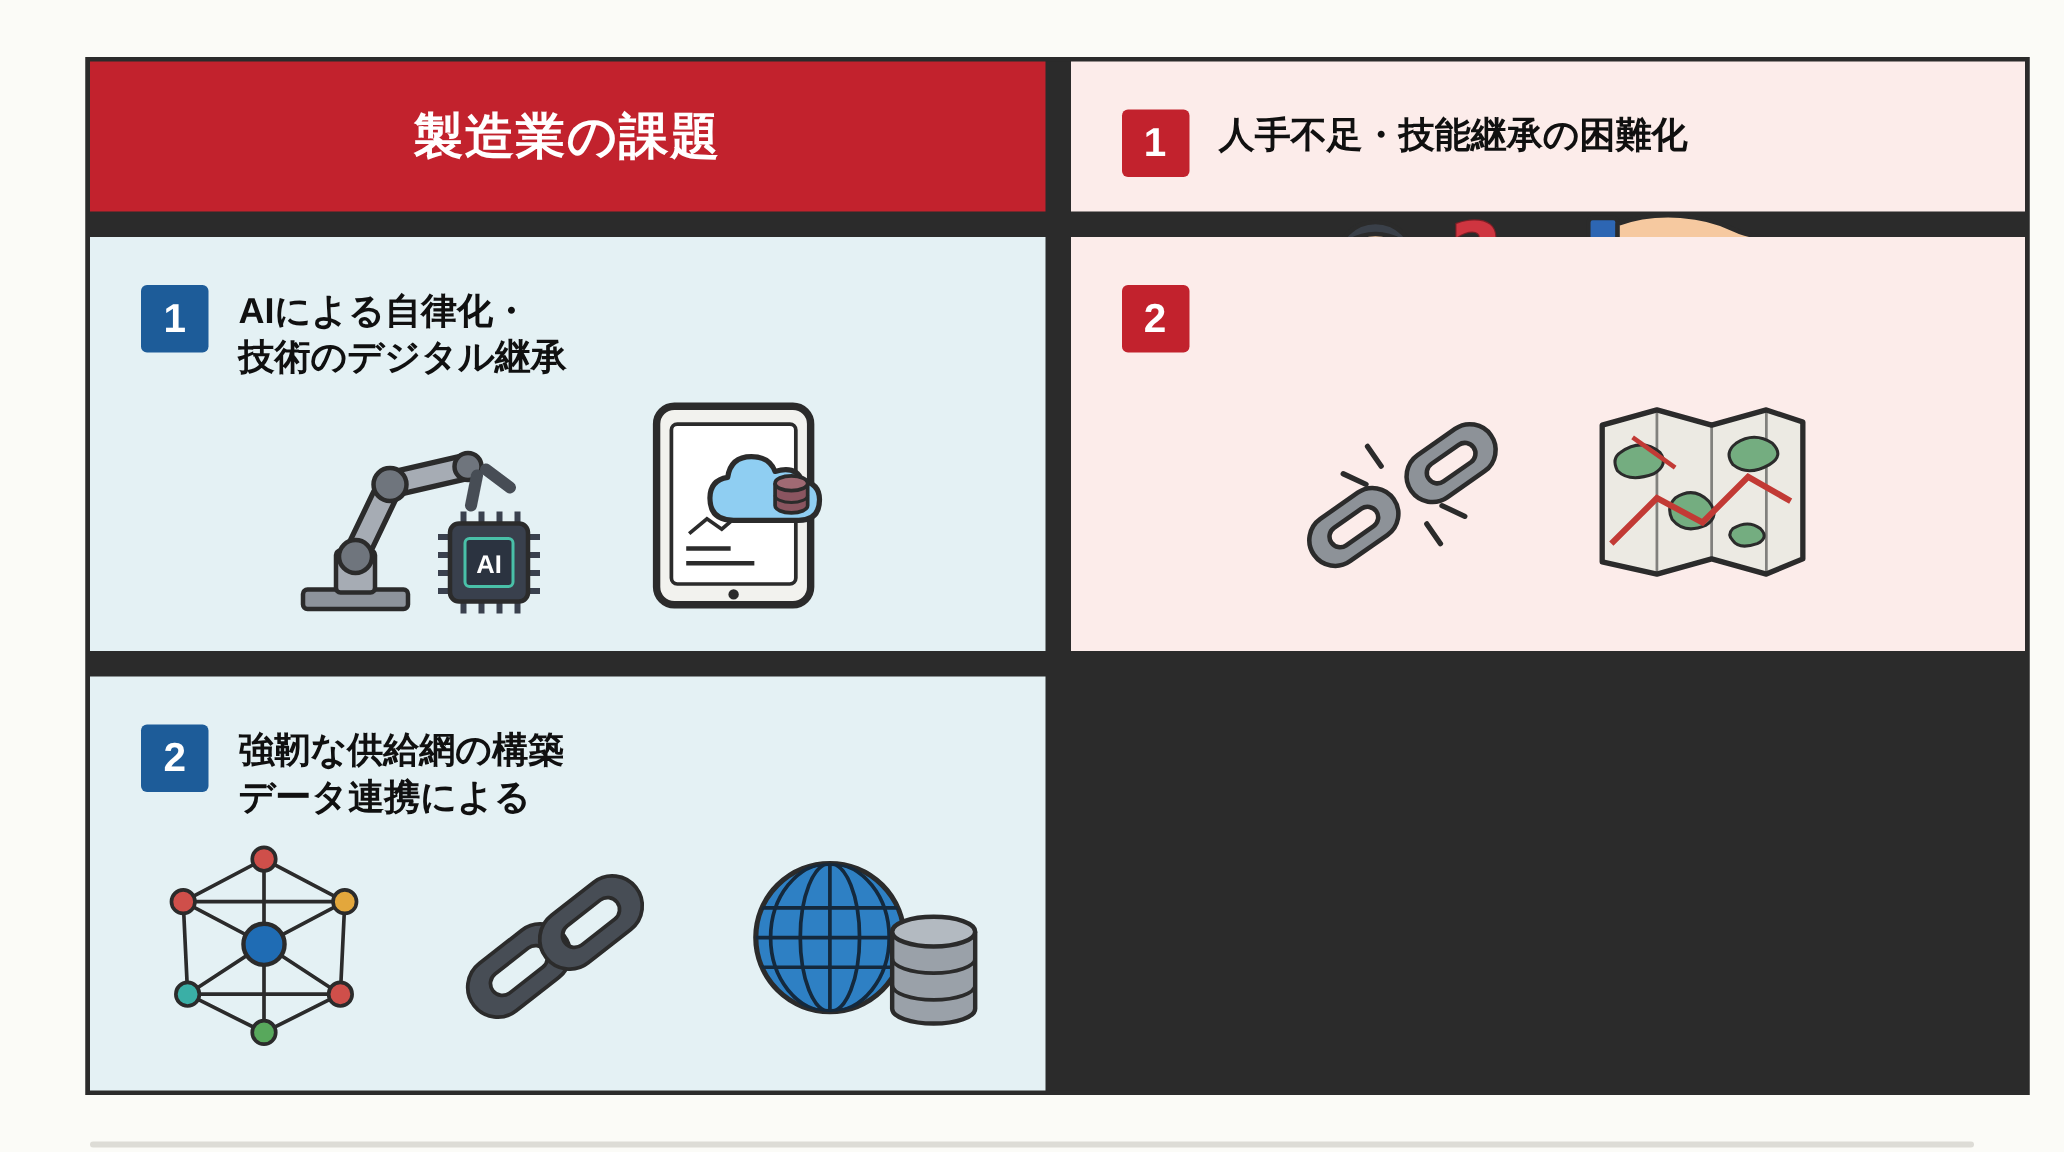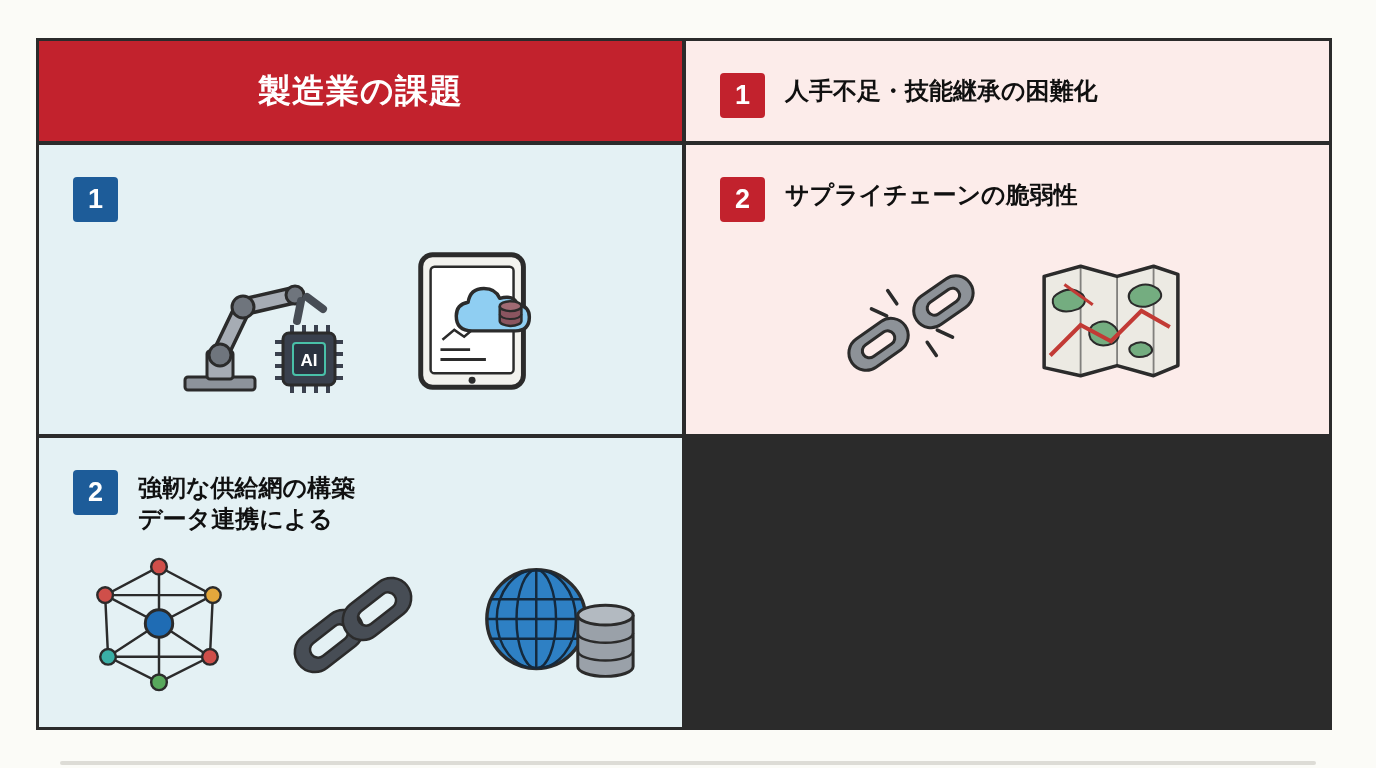--- a/index.html
+++ b/index.html
@@ -6,23 +6,23 @@
   html,body { width:1376px; height:768px; }
   body {
     background:#fbfbf7;
     font-family:"Liberation Sans","DejaVu Sans",sans-serif;
     color:#141414;
     overflow:hidden;
   }
   .canvas { position:relative; width:1376px; height:768px; background:#fbfbf7; }
 
   .cmp-table {
-    position:absolute; left:36px; top:38px; width:1296px; height:692px;
+    position:absolute; left:57px; top:38px; width:1296px; height:692px;
     background:#2b2b2b; border:3px solid #2b2b2b;
-    display:grid; grid-template-columns:1fr 1fr; grid-template-rows:100px 1fr 1fr; gap:4px;
+    display:grid; grid-template-columns:1fr 1fr; grid-template-rows:100px 1fr 1fr; gap:17px;
   }
   .hdr {
     display:flex; align-items:center; justify-content:center;
     color:#ffffff; font-size:33px; font-weight:bold; letter-spacing:1px;
   }
   .hdr.red  { background:#c2222d; }
   .hdr.blue { background:#1d5c99; }
 
   .cell { padding:32px 28px 20px 34px; display:flex; flex-direction:column; }
   .cell.pink { background:#fcecea; }
@@ -90,20 +90,24 @@
           </g>
           <rect x="136" y="96" width="20" height="30" rx="3" fill="#2d66b3" stroke="#2b2b2b" stroke-width="3"></rect>
           <path d="M136 102 C 108 92, 76 96, 56 106 C 44 112, 32 110, 24 116 C 32 126, 48 126, 58 122 C 84 130, 112 126, 136 124 Z" fill="#f6c9a0" stroke="#2b2b2b" stroke-width="3" stroke-linejoin="round"></path>
         </svg>
       </div>
     </div>
 
     <div class="cell ltblue">
       <div class="item-head">
         <div class="badge blue">1</div>
+        <div class="title">
+          <span>AIによる自律化・</span>
+          <span>技術のデジタル継承</span>
+        </div>
       </div>
       <div class="icons">
 
         <svg width="182" height="152" viewBox="0 0 182 152">
           <rect x="14" y="132" width="70" height="13" rx="3" fill="#8d939b" stroke="#2b2b2b" stroke-width="3"></rect>
           <rect x="36" y="106" width="26" height="28" rx="3" fill="#a6acb4" stroke="#2b2b2b" stroke-width="3"></rect>
           <path d="M49 110 L72 62" stroke="#2b2b2b" stroke-width="19" stroke-linecap="round"></path>
           <path d="M49 110 L72 62" stroke="#a6acb4" stroke-width="12" stroke-linecap="round"></path>
           <path d="M72 62 L124 50" stroke="#2b2b2b" stroke-width="19" stroke-linecap="round"></path>
           <path d="M72 62 L124 50" stroke="#a6acb4" stroke-width="12" stroke-linecap="round"></path>
@@ -128,23 +132,20 @@
           <path d="M102 60 v15 a11 5 0 0 0 22 0 v-15" fill="#8a5560" stroke="#2b2b2b" stroke-width="2.5"></path>
           <path d="M102 68 a11 5 0 0 0 22 0" fill="none" stroke="#2b2b2b" stroke-width="2"></path>
           <ellipse cx="113" cy="60" rx="11" ry="5" fill="#a06a73" stroke="#2b2b2b" stroke-width="2.5"></ellipse>
         </svg>
       </div>
     </div>
 
     <div class="cell pink">
       <div class="item-head">
         <div class="badge red">2</div>
-        <div class="title">
-          <span>サプライチェーンの脆弱性</span>
-        </div>
       </div>
       <div class="icons">
 
         <svg width="152" height="128" viewBox="0 0 150 126">
           <g transform="translate(42,86) rotate(-35)">
             <path fill-rule="evenodd" d="M-15 -17 h30 a17 17 0 0 1 0 34 h-30 a17 17 0 0 1 0 -34 z M-11 -7 h22 a7 7 0 0 1 0 14 h-22 a7 7 0 0 1 0 -14 z" fill="#8d9298" stroke="#2b2b2b" stroke-width="3"></path>
           </g>
           <g transform="translate(106,44) rotate(-35)">
             <path fill-rule="evenodd" d="M-15 -17 h30 a17 17 0 0 1 0 34 h-30 a17 17 0 0 1 0 -34 z M-11 -7 h22 a7 7 0 0 1 0 14 h-22 a7 7 0 0 1 0 -14 z" fill="#8d9298" stroke="#2b2b2b" stroke-width="3"></path>
           </g>

